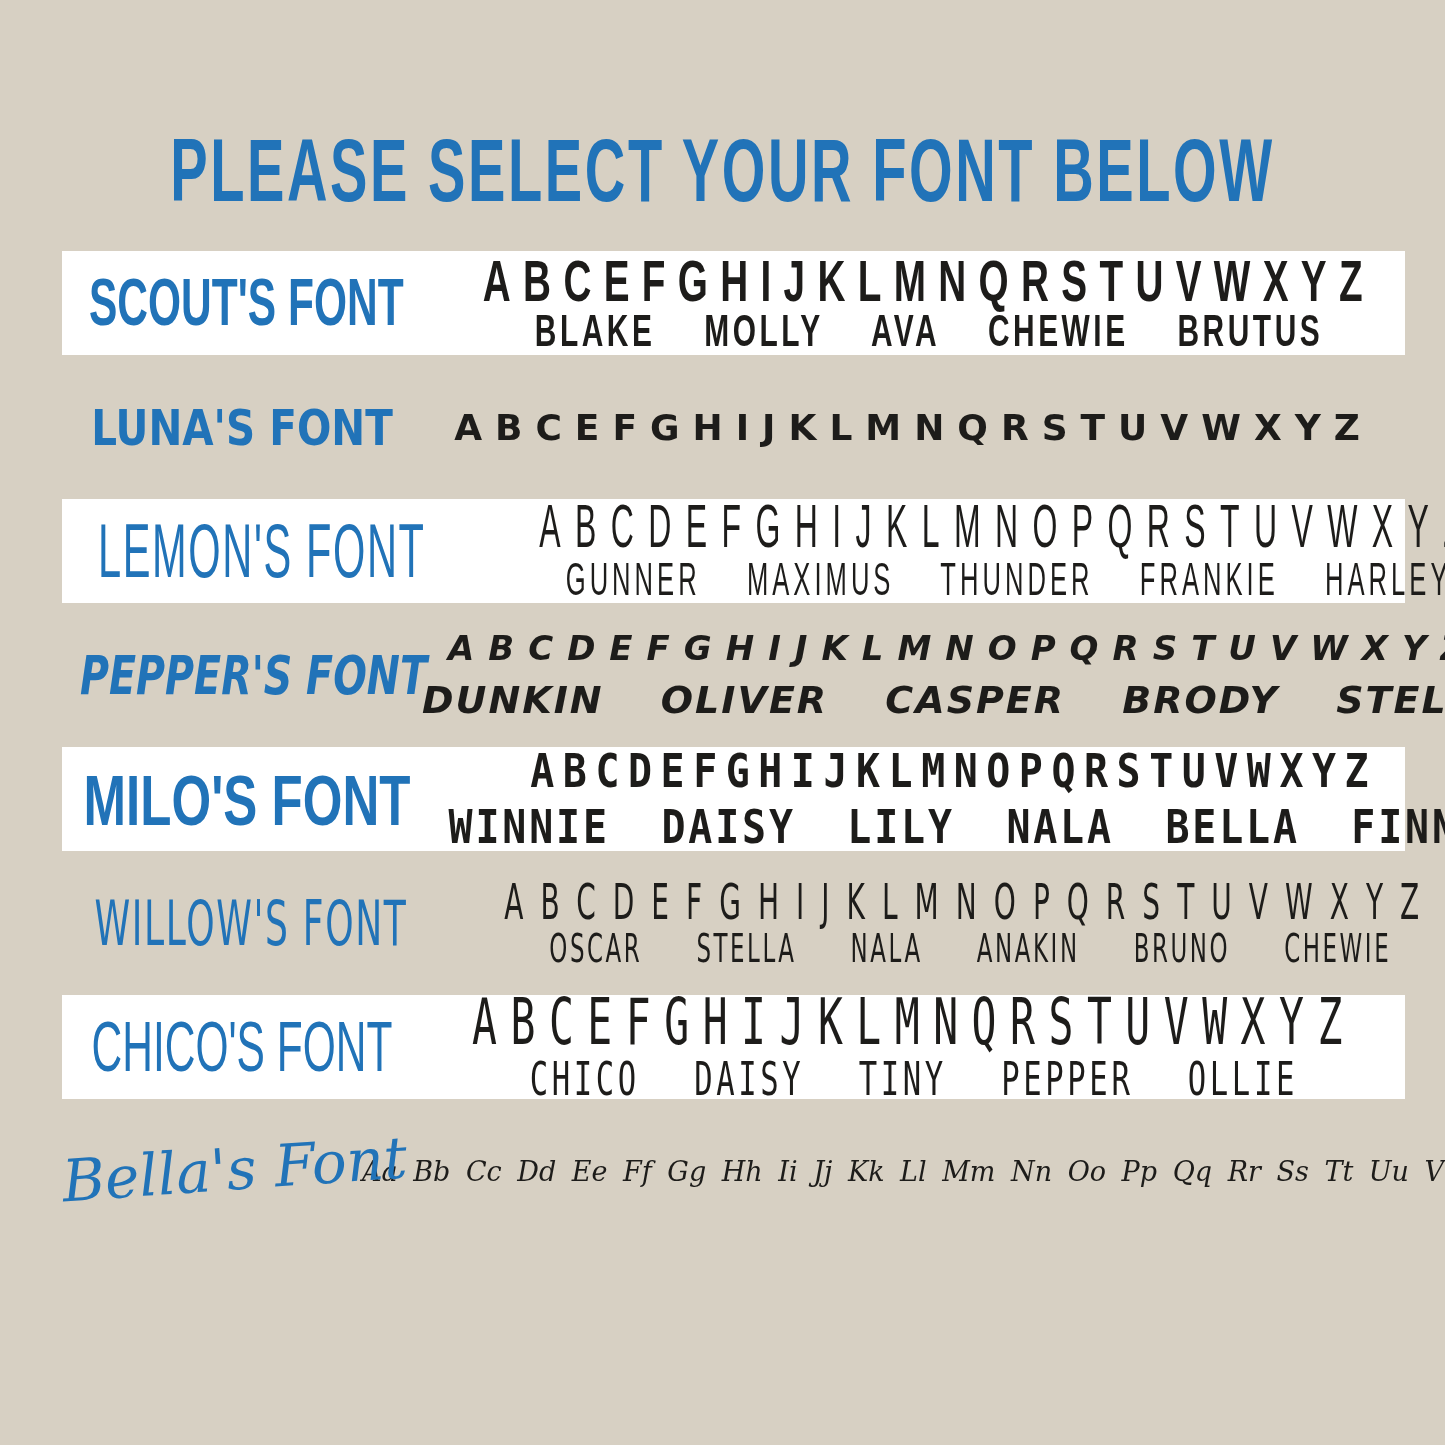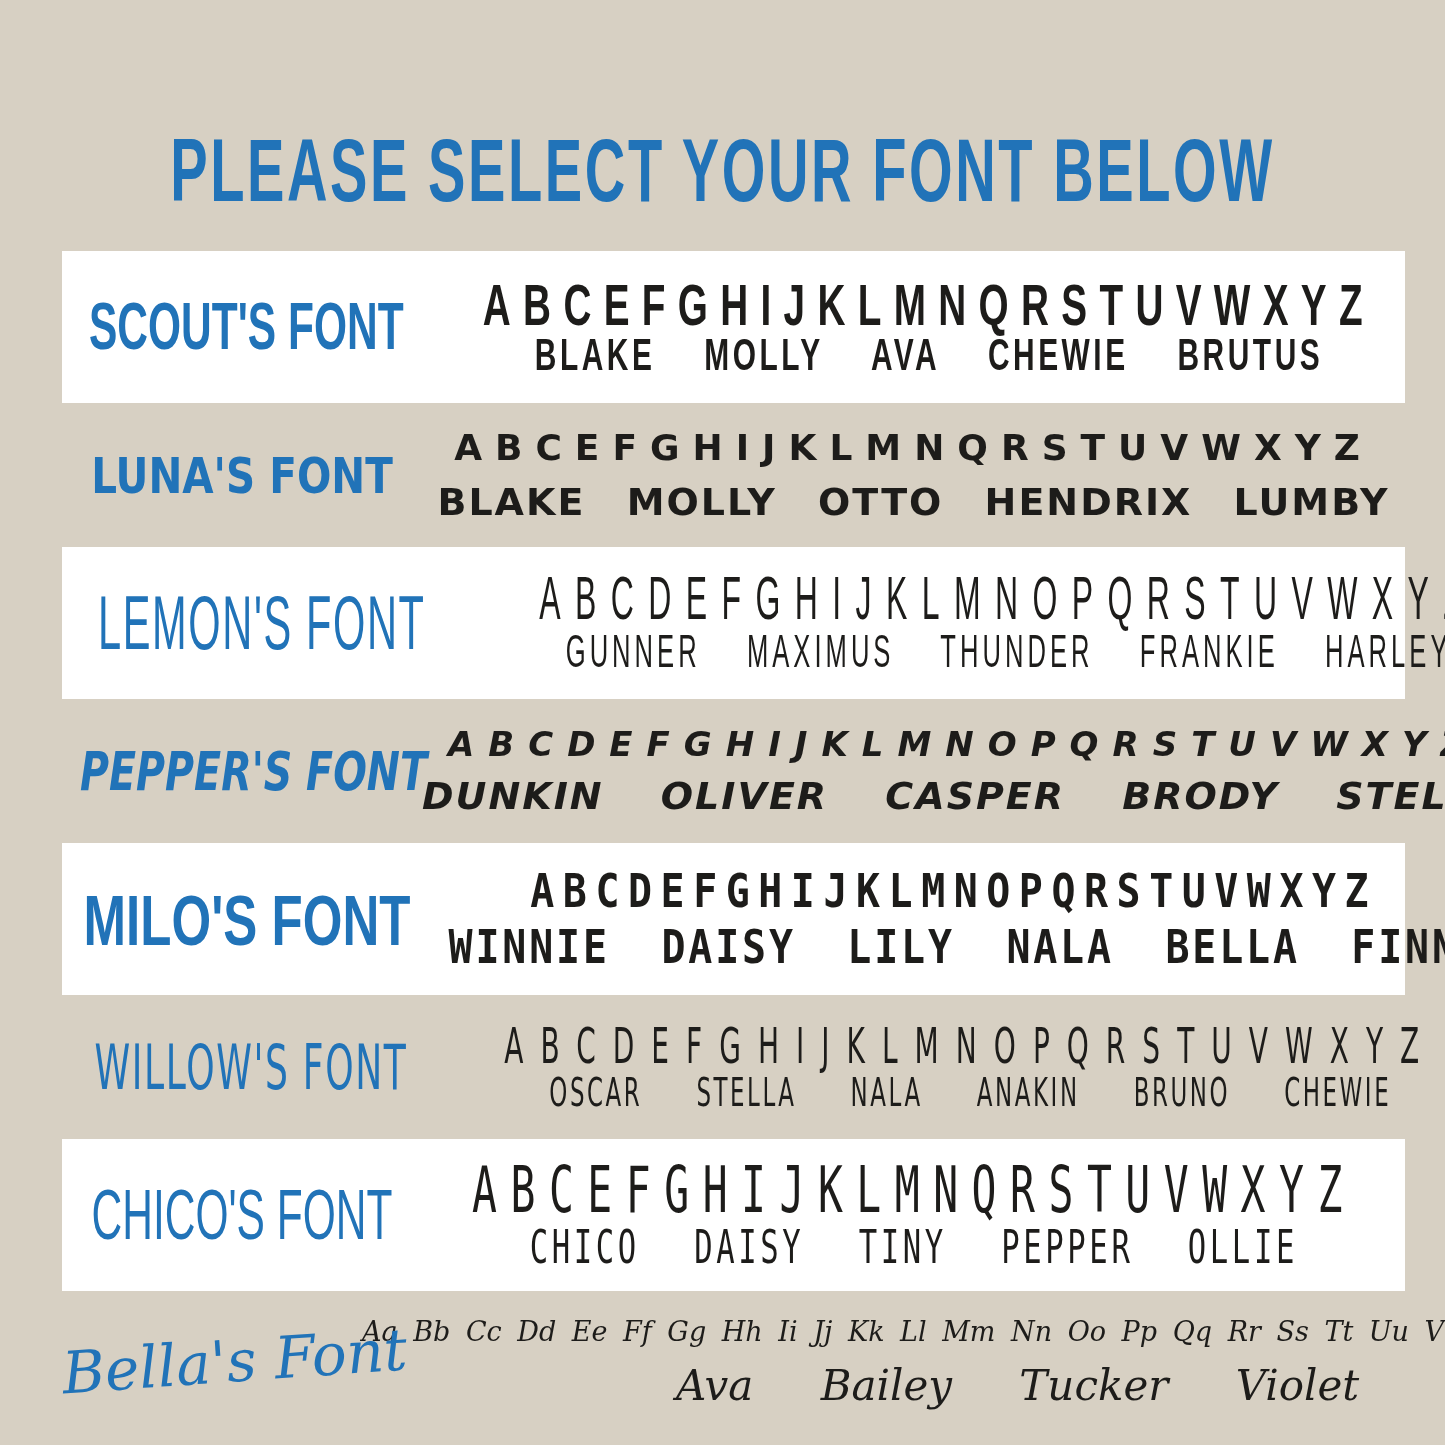--- a/index.html
+++ b/index.html
@@ -33,21 +33,21 @@
     color: var(--accent);
     white-space: nowrap;
     transform: scale(0.85, 1.35);
   }
   .rows { display: flex; flex-direction: column; margin-top: 24px; }
   .row {
     display: flex;
     align-items: center;
     margin: 7px 40px 7px 62px;
   }
-  .row.band { background: var(--band); height: 152px; }
+  .row.band { background: var(--band); height: 104px; }
   .row.plain { height: 116px; }
   .label {
     width: 360px;
     flex: 0 0 360px;
     text-align: center;
     color: var(--accent);
     white-space: nowrap;
   }
   .content {
     flex: 1;
@@ -122,21 +122,20 @@
       <div class="content">
         <div class="alphabet f-scout">ABCEFGHIJKLMNQRSTUVWXYZ</div>
         <div class="samples f-scout">BLAKE MOLLY AVA CHEWIE BRUTUS</div>
       </div>
     </div>
 
     <div class="row plain">
       <div class="label f-luna">LUNA'S FONT</div>
       <div class="content">
         <div class="alphabet f-luna">ABCEFGHIJKLMNQRSTUVWXYZ</div>
-        <div class="samples f-luna">BLAKE MOLLY OTTO HENDRIX LUMBY</div>
       </div>
     </div>
 
     <div class="row band">
       <div class="label f-lemon">LEMON'S FONT</div>
       <div class="content">
         <div class="alphabet f-lemon">ABCDEFGHIJKLMNOPQRSTUVWXYZ</div>
         <div class="samples f-lemon">GUNNER MAXIMUS THUNDER FRANKIE HARLEY</div>
       </div>
     </div>
@@ -170,18 +169,17 @@
       <div class="content">
         <div class="alphabet f-chico">ABCEFGHIJKLMNQRSTUVWXYZ</div>
         <div class="samples f-chico">CHICO DAISY TINY PEPPER OLLIE</div>
       </div>
     </div>
 
     <div class="row plain row-bella">
       <div class="label f-bella">Bella's Font</div>
       <div class="content">
         <div class="alphabet f-bella">Aa Bb Cc Dd Ee Ff Gg Hh Ii Jj Kk Ll Mm Nn Oo Pp Qq Rr Ss Tt Uu Vv Ww Xx Yy Zz</div>
-        <div class="samples f-bella">Ava Bailey Tucker Violet</div>
       </div>
     </div>
 
   </div>
 </div>
 
 </body></html>

